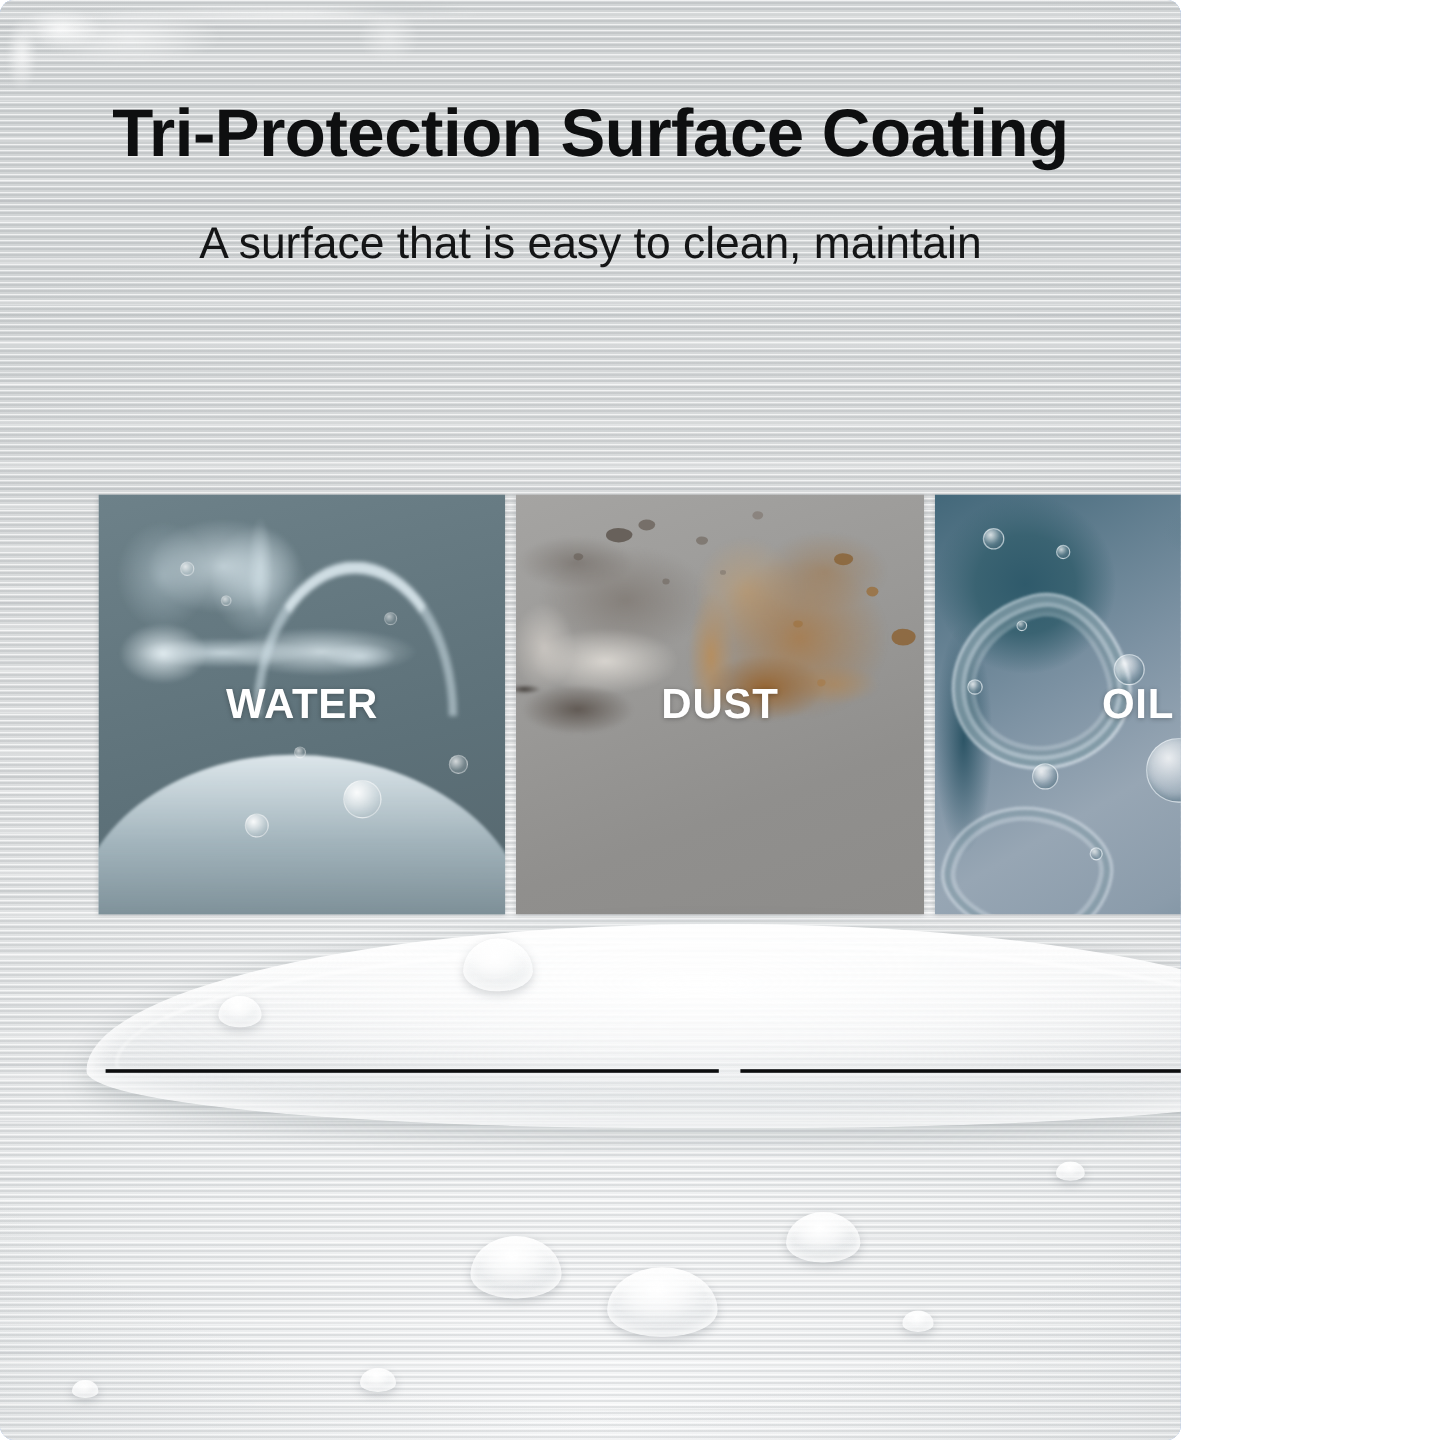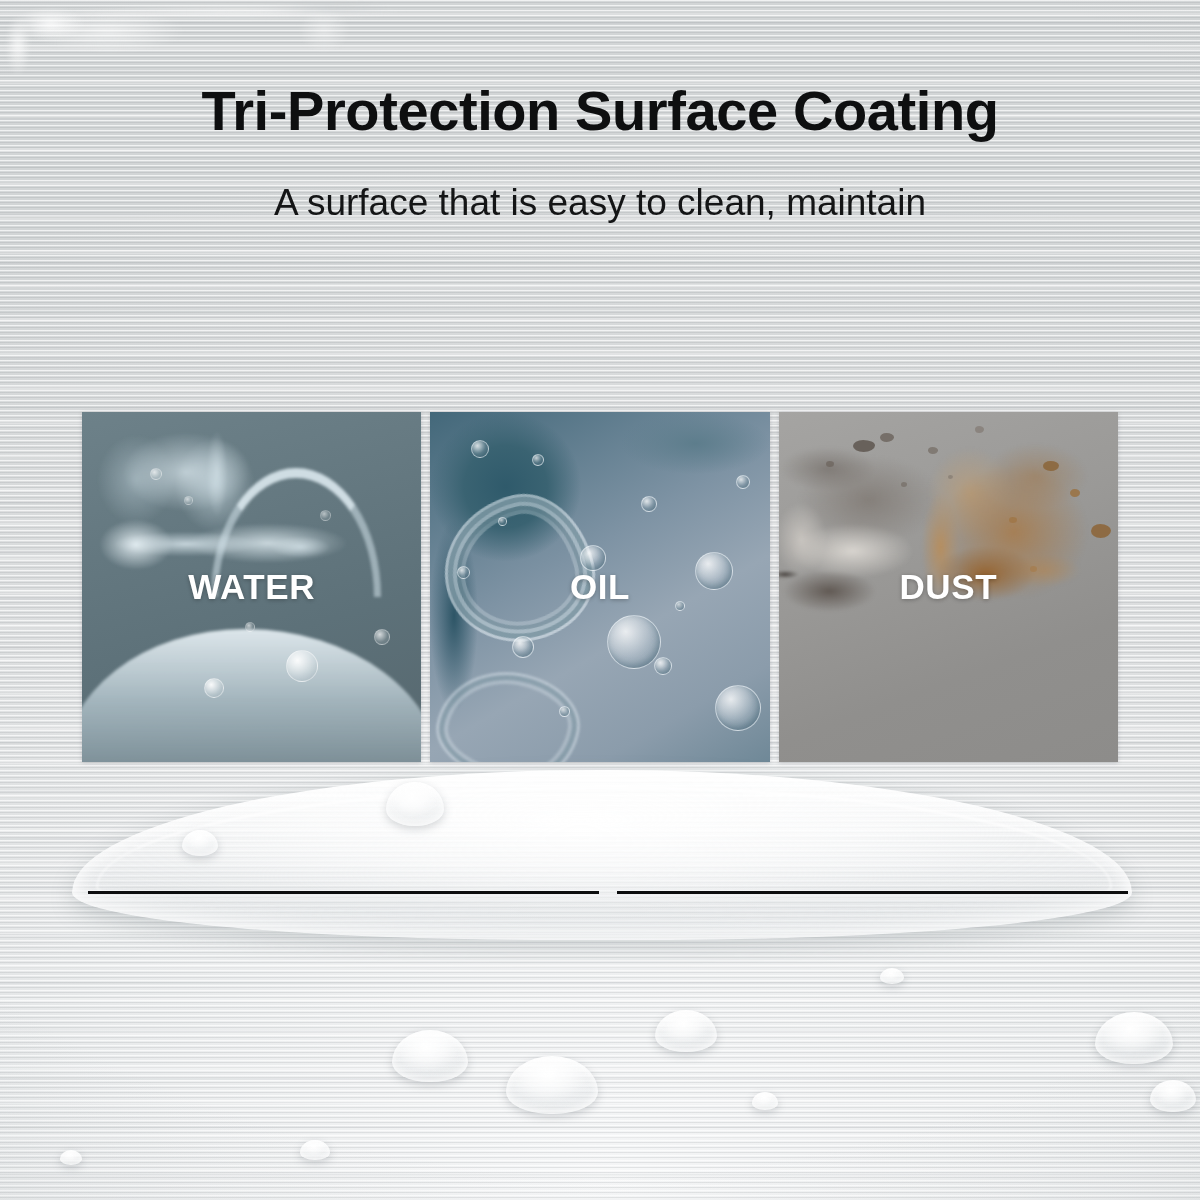--- a/index.html
+++ b/index.html
@@ -3,25 +3,26 @@
 <meta charset="utf-8">
 <title>Tri-Protection Surface Coating</title>
 <style>
   html, body {
     margin: 0;
     padding: 0;
     background: #ffffff;
   }
   #stage {
     position: relative;
-    width: 1200px;
+    width: 984px;
     height: 1200px;
     overflow: hidden;
     font-family: "Liberation Sans", "DejaVu Sans", sans-serif;
     background: #3b82f6;
+    border-radius: 12px;
   }
 
   
   .bg-base {
     position: absolute;
     inset: 0;
     background:
       radial-gradient(120% 85% at 50% 98%, #f4f5f6 0%, #e8eaeb 38%, #dcdedf 66%, #d2d5d6 100%),
       linear-gradient(180deg, #dfe1e2 0%, #e9ebec 30%, #eceeef 62%, #e2e4e5 100%);
   }
@@ -375,20 +376,41 @@
         <div class="water-wave"></div>
         <div class="wbub" style="left:60%;top:68%;width:30px;height:30px;"></div>
         <div class="wbub" style="left:36%;top:76%;width:18px;height:18px;"></div>
         <div class="wbub" style="left:20%;top:16%;width:10px;height:10px;opacity:.75;"></div>
         <div class="wbub" style="left:30%;top:24%;width:7px;height:7px;opacity:.65;"></div>
         <div class="wbub" style="left:86%;top:62%;width:14px;height:14px;opacity:.8;"></div>
         <div class="wbub" style="left:70%;top:28%;width:9px;height:9px;opacity:.6;"></div>
         <div class="wbub" style="left:48%;top:60%;width:8px;height:8px;opacity:.7;"></div>
       </div>
       <div class="panel-label">WATER</div>
+    </div>
+
+    <div class="panel">
+      <div class="panel-art">
+        <div class="dust-bg"></div>
+        <div class="dust-grey"></div>
+        <div class="dust-brown"></div>
+        <div class="speck" style="left:22%;top:8%;width:22px;height:12px;background:#5e564f;opacity:.85;"></div>
+        <div class="speck" style="left:30%;top:6%;width:14px;height:9px;background:#6b635b;opacity:.8;"></div>
+        <div class="speck" style="left:44%;top:10%;width:10px;height:7px;background:#746b63;opacity:.7;"></div>
+        <div class="speck" style="left:14%;top:14%;width:8px;height:6px;background:#6b635b;opacity:.7;"></div>
+        <div class="speck" style="left:58%;top:4%;width:9px;height:7px;background:#7d736a;opacity:.6;"></div>
+        <div class="speck" style="left:78%;top:14%;width:16px;height:10px;background:#8a6233;opacity:.8;"></div>
+        <div class="speck" style="left:86%;top:22%;width:10px;height:8px;background:#9a6f3c;opacity:.8;"></div>
+        <div class="speck" style="left:92%;top:32%;width:20px;height:14px;background:#8c6436;opacity:.85;"></div>
+        <div class="speck" style="left:68%;top:30%;width:8px;height:6px;background:#9e7442;opacity:.7;"></div>
+        <div class="speck" style="left:74%;top:44%;width:7px;height:6px;background:#a67b49;opacity:.65;"></div>
+        <div class="speck" style="left:36%;top:20%;width:6px;height:5px;background:#6f675f;opacity:.6;"></div>
+        <div class="speck" style="left:50%;top:18%;width:5px;height:4px;background:#7a7168;opacity:.55;"></div>
+      </div>
+      <div class="panel-label">DUST</div>
     </div>
 
     <div class="panel">
       <div class="panel-art">
         <div class="oil-bg"></div>
         <div class="oil-swirl"></div>
         <div class="oil-swirl2"></div>
         <div class="obub" style="left:52%;top:58%;width:52px;height:52px;"></div>
         <div class="obub" style="left:78%;top:40%;width:36px;height:36px;"></div>
         <div class="obub" style="left:84%;top:78%;width:44px;height:44px;"></div>
@@ -400,41 +422,20 @@
         <div class="obub" style="left:66%;top:70%;width:16px;height:16px;"></div>
         <div class="obub" style="left:8%;top:44%;width:11px;height:11px;"></div>
         <div class="obub" style="left:90%;top:18%;width:12px;height:12px;"></div>
         <div class="obub" style="left:38%;top:84%;width:9px;height:9px;"></div>
         <div class="obub" style="left:72%;top:54%;width:8px;height:8px;"></div>
         <div class="obub" style="left:20%;top:30%;width:7px;height:7px;"></div>
       </div>
       <div class="panel-label">OIL</div>
     </div>
 
-    <div class="panel">
-      <div class="panel-art">
-        <div class="dust-bg"></div>
-        <div class="dust-grey"></div>
-        <div class="dust-brown"></div>
-        <div class="speck" style="left:22%;top:8%;width:22px;height:12px;background:#5e564f;opacity:.85;"></div>
-        <div class="speck" style="left:30%;top:6%;width:14px;height:9px;background:#6b635b;opacity:.8;"></div>
-        <div class="speck" style="left:44%;top:10%;width:10px;height:7px;background:#746b63;opacity:.7;"></div>
-        <div class="speck" style="left:14%;top:14%;width:8px;height:6px;background:#6b635b;opacity:.7;"></div>
-        <div class="speck" style="left:58%;top:4%;width:9px;height:7px;background:#7d736a;opacity:.6;"></div>
-        <div class="speck" style="left:78%;top:14%;width:16px;height:10px;background:#8a6233;opacity:.8;"></div>
-        <div class="speck" style="left:86%;top:22%;width:10px;height:8px;background:#9a6f3c;opacity:.8;"></div>
-        <div class="speck" style="left:92%;top:32%;width:20px;height:14px;background:#8c6436;opacity:.85;"></div>
-        <div class="speck" style="left:68%;top:30%;width:8px;height:6px;background:#9e7442;opacity:.7;"></div>
-        <div class="speck" style="left:74%;top:44%;width:7px;height:6px;background:#a67b49;opacity:.65;"></div>
-        <div class="speck" style="left:36%;top:20%;width:6px;height:5px;background:#6f675f;opacity:.6;"></div>
-        <div class="speck" style="left:50%;top:18%;width:5px;height:4px;background:#7a7168;opacity:.55;"></div>
-      </div>
-      <div class="panel-label">DUST</div>
-    </div>
-
   </div>
 
   <div class="bead-big"></div>
   <div class="bead-big-rim"></div>
 
   <div class="drop" style="left:386px;top:782px;width:58px;height:44px;"></div>
   <div class="drop" style="left:392px;top:1030px;width:76px;height:52px;"></div>
   <div class="drop" style="left:506px;top:1056px;width:92px;height:58px;"></div>
   <div class="drop" style="left:655px;top:1010px;width:62px;height:42px;"></div>
   <div class="drop" style="left:1095px;top:1012px;width:78px;height:52px;"></div>

